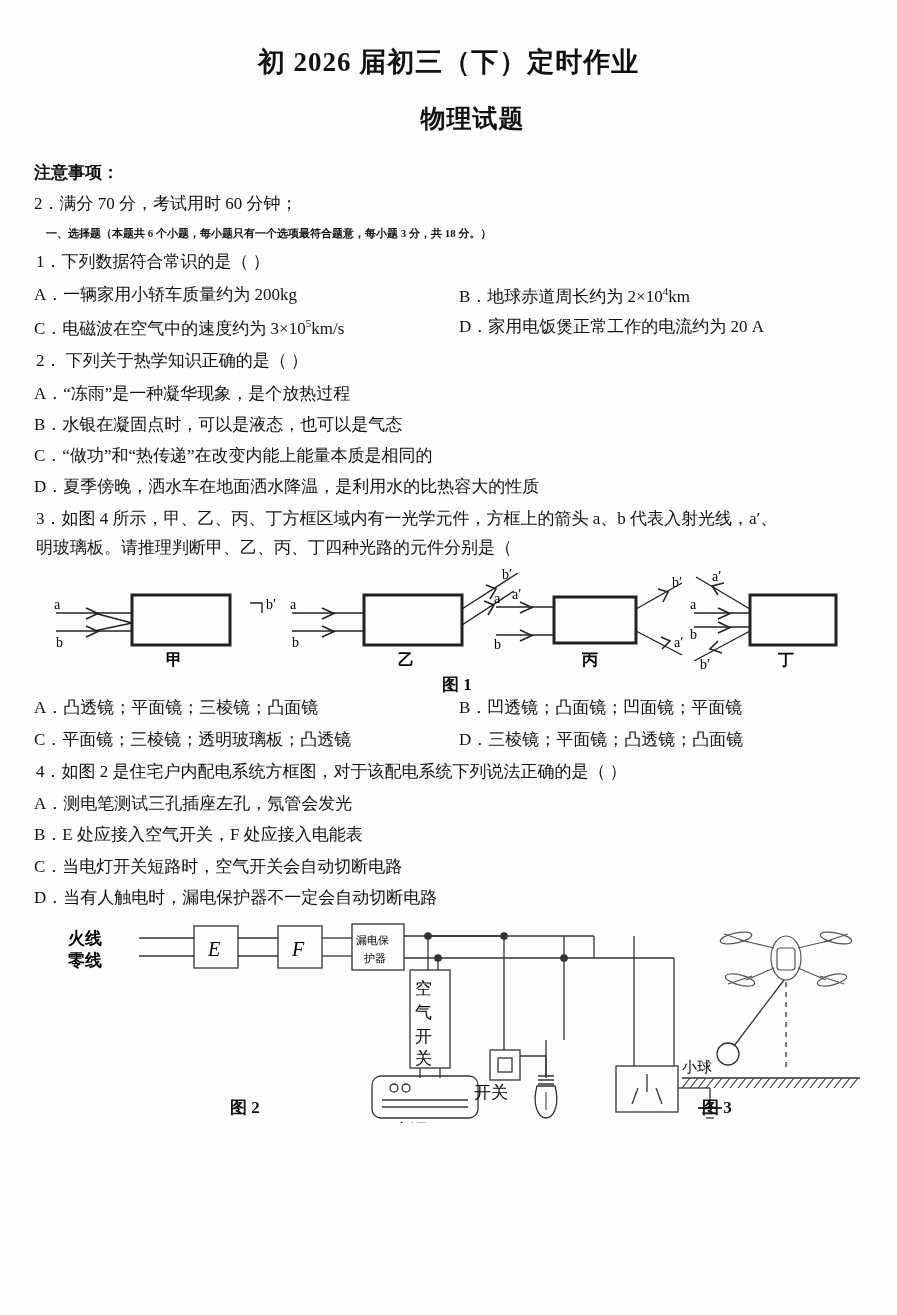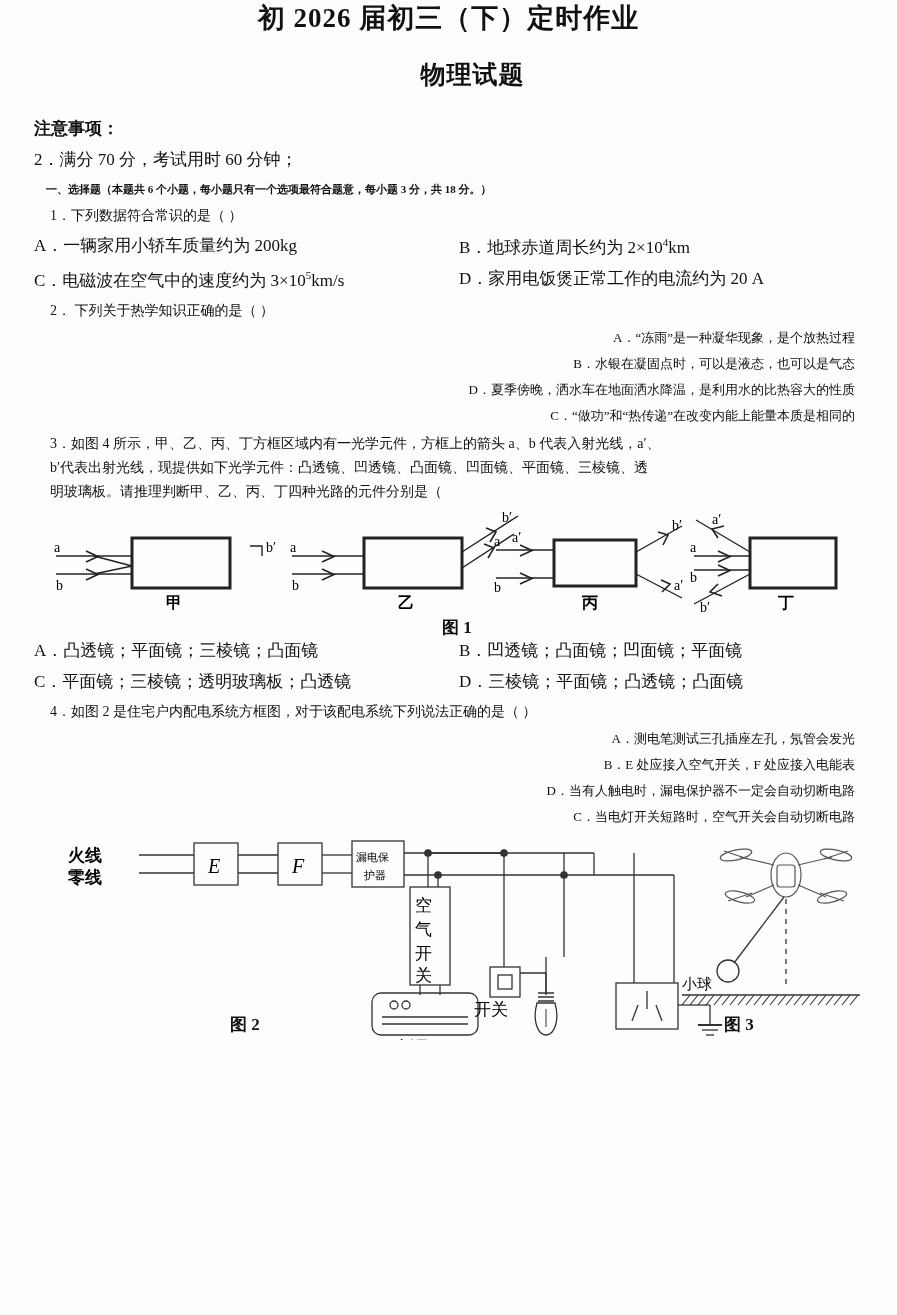--- a/index.html
+++ b/index.html
@@ -11,43 +11,44 @@
     position:relative;
     overflow:hidden;
   }
   .page{position:relative;width:897px;height:1315px;}
 
   .title1{
     text-align:center;
     font-size:27px;
     font-weight:bold;
     letter-spacing:1px;
+    margin-top:44px;
   }
   .title2{
     text-align:center;
     font-size:25px;
     font-weight:bold;
     margin-top:22px;
     letter-spacing:1px;
     padding-left:48px;
   }
 
   .body-block{padding:0 42px 0 34px;margin-top:26px;}
 
   .notice-head{font-size:17px;font-weight:bold;margin-bottom:9px;}
   .notice-line{font-size:17px;margin:0 0 11px 0;line-height:1.28;}
   .sec-head{font-size:11px;font-weight:bold;margin:6px 0 10px 12px;line-height:1.3;}
 
-  .q-stem{font-size:14px;margin:0 0 9px 16px;line-height:1.45;}
+  .q-stem{font-size:17px;margin:0 0 9px 2px;line-height:1.45;}
   .q-stem.multi{margin-bottom:4px;}
 
   .opt-row{display:flex;font-size:17px;margin:0 0 9px 0;line-height:1.3;}
   .opt-a{width:425px;flex:0 0 425px;}
   .opt-b{flex:1;}
-  .opt-full{font-size:13px;margin:0 0 9px 0;line-height:1.3;text-align:right;}
+  .opt-full{font-size:17px;margin:0 0 9px 0;line-height:1.3;}
 
   sup{font-size:11px;vertical-align:super;}
   sub{font-size:11px;vertical-align:sub;}
   .ital{font-style:italic;}
 
   
   .fig1-wrap{position:relative;height:118px;margin:6px 0 10px 0;}
   .fig2-wrap{position:relative;height:205px;margin:4px 0 0 0;}
 
   .fig-label{
@@ -94,28 +95,27 @@
     <div class="q-stem">
       <span>2．</span>&nbsp;<span>下列关于热学知识正确的是（      ）</span>
     </div>
     <div class="opt-full">
       <span>A．</span><span>“冻雨”是一种凝华现象，是个放热过程</span>
     </div>
     <div class="opt-full">
       <span>B．</span><span>水银在凝固点时，可以是液态，也可以是气态</span>
     </div>
     <div class="opt-full">
+      <span>C．</span><span>“做功”和“热传递”在改变内能上能量本质是相同的</span>
+    </div>
+    <div class="opt-full">
       <span>D．</span><span>夏季傍晚，洒水车在地面洒水降温，是利用水的比热容大的性质</span>
     </div>
-    <div class="opt-full">
-      <span>C．</span><span>“做功”和“热传递”在改变内能上能量本质是相同的</span>
-    </div>
 
     <div class="q-stem multi">3．如图 4 所示，甲、乙、丙、丁方框区域内有一光学元件，方框上的箭头 a、b 代表入射光线，a′、</div>
-    <div class="q-stem multi">b′代表出射光线，现提供如下光学元件：凸透镜、凹透镜、凸面镜、凹面镜、平面镜、三棱镜、透</div>
     <div class="q-stem">明玻璃板。请推理判断甲、乙、丙、丁四种光路的元件分别是（</div>
 
     <div class="fig1-wrap">
       <svg width="830" height="118" viewBox="0 0 830 118">
         <g stroke="#222" fill="none" stroke-width="1.4">
 
           <rect x="98" y="26" width="98" height="50" stroke="#222" stroke-width="3"></rect>
           <line x1="22" y1="44" x2="98" y2="44"></line>
           <line x1="22" y1="62" x2="98" y2="62"></line>
 
@@ -209,24 +209,24 @@
     <div class="q-stem">
       <span>4．</span><span>如图 2 是住宅户内配电系统方框图，对于该配电系统下列说法正确的是（      ）</span>
     </div>
     <div class="opt-full">
       <span>A．</span><span>测电笔测试三孔插座左孔，氖管会发光</span>
     </div>
     <div class="opt-full">
       <span>B．</span><span>E 处应接入空气开关，F 处应接入电能表</span>
     </div>
     <div class="opt-full">
+      <span>C．</span><span>当电灯开关短路时，空气开关会自动切断电路</span>
+    </div>
+    <div class="opt-full">
       <span>D．</span><span>当有人触电时，漏电保护器不一定会自动切断电路</span>
-    </div>
-    <div class="opt-full">
-      <span>C．</span><span>当电灯开关短路时，空气开关会自动切断电路</span>
     </div>
 
     <div class="fig2-wrap">
       <svg width="840" height="205" viewBox="0 0 840 205">
         <g stroke="#333" fill="none" stroke-width="1.3">
 
           <line x1="105" y1="20" x2="160" y2="20"></line>
           <line x1="105" y1="38" x2="160" y2="38"></line>
 
           <rect x="160" y="8" width="44" height="42"></rect>
@@ -350,18 +350,18 @@
               <line x1="784" y1="170" x2="792" y2="160"></line>
             <line x1="792" y1="170" x2="800" y2="160"></line>
               <line x1="800" y1="170" x2="808" y2="160"></line>
             <line x1="808" y1="170" x2="816" y2="160"></line>
               <line x1="816" y1="170" x2="824" y2="160"></line>
           </g>
         </g>
         <text x="648" y="154" font-size="15" font-family="Liberation Sans, sans-serif">小球</text>
       </svg>
       <div class="fig-label" style="left:196px;top:178px;">图 2</div>
-      <div class="fig-label" style="left:690px;top:178px;">图 3</div>
+      <div class="fig-label" style="left:668px;top:178px;">图 3</div>
     </div>
 
   </div>
 
 </div>
 
 </body></html>

